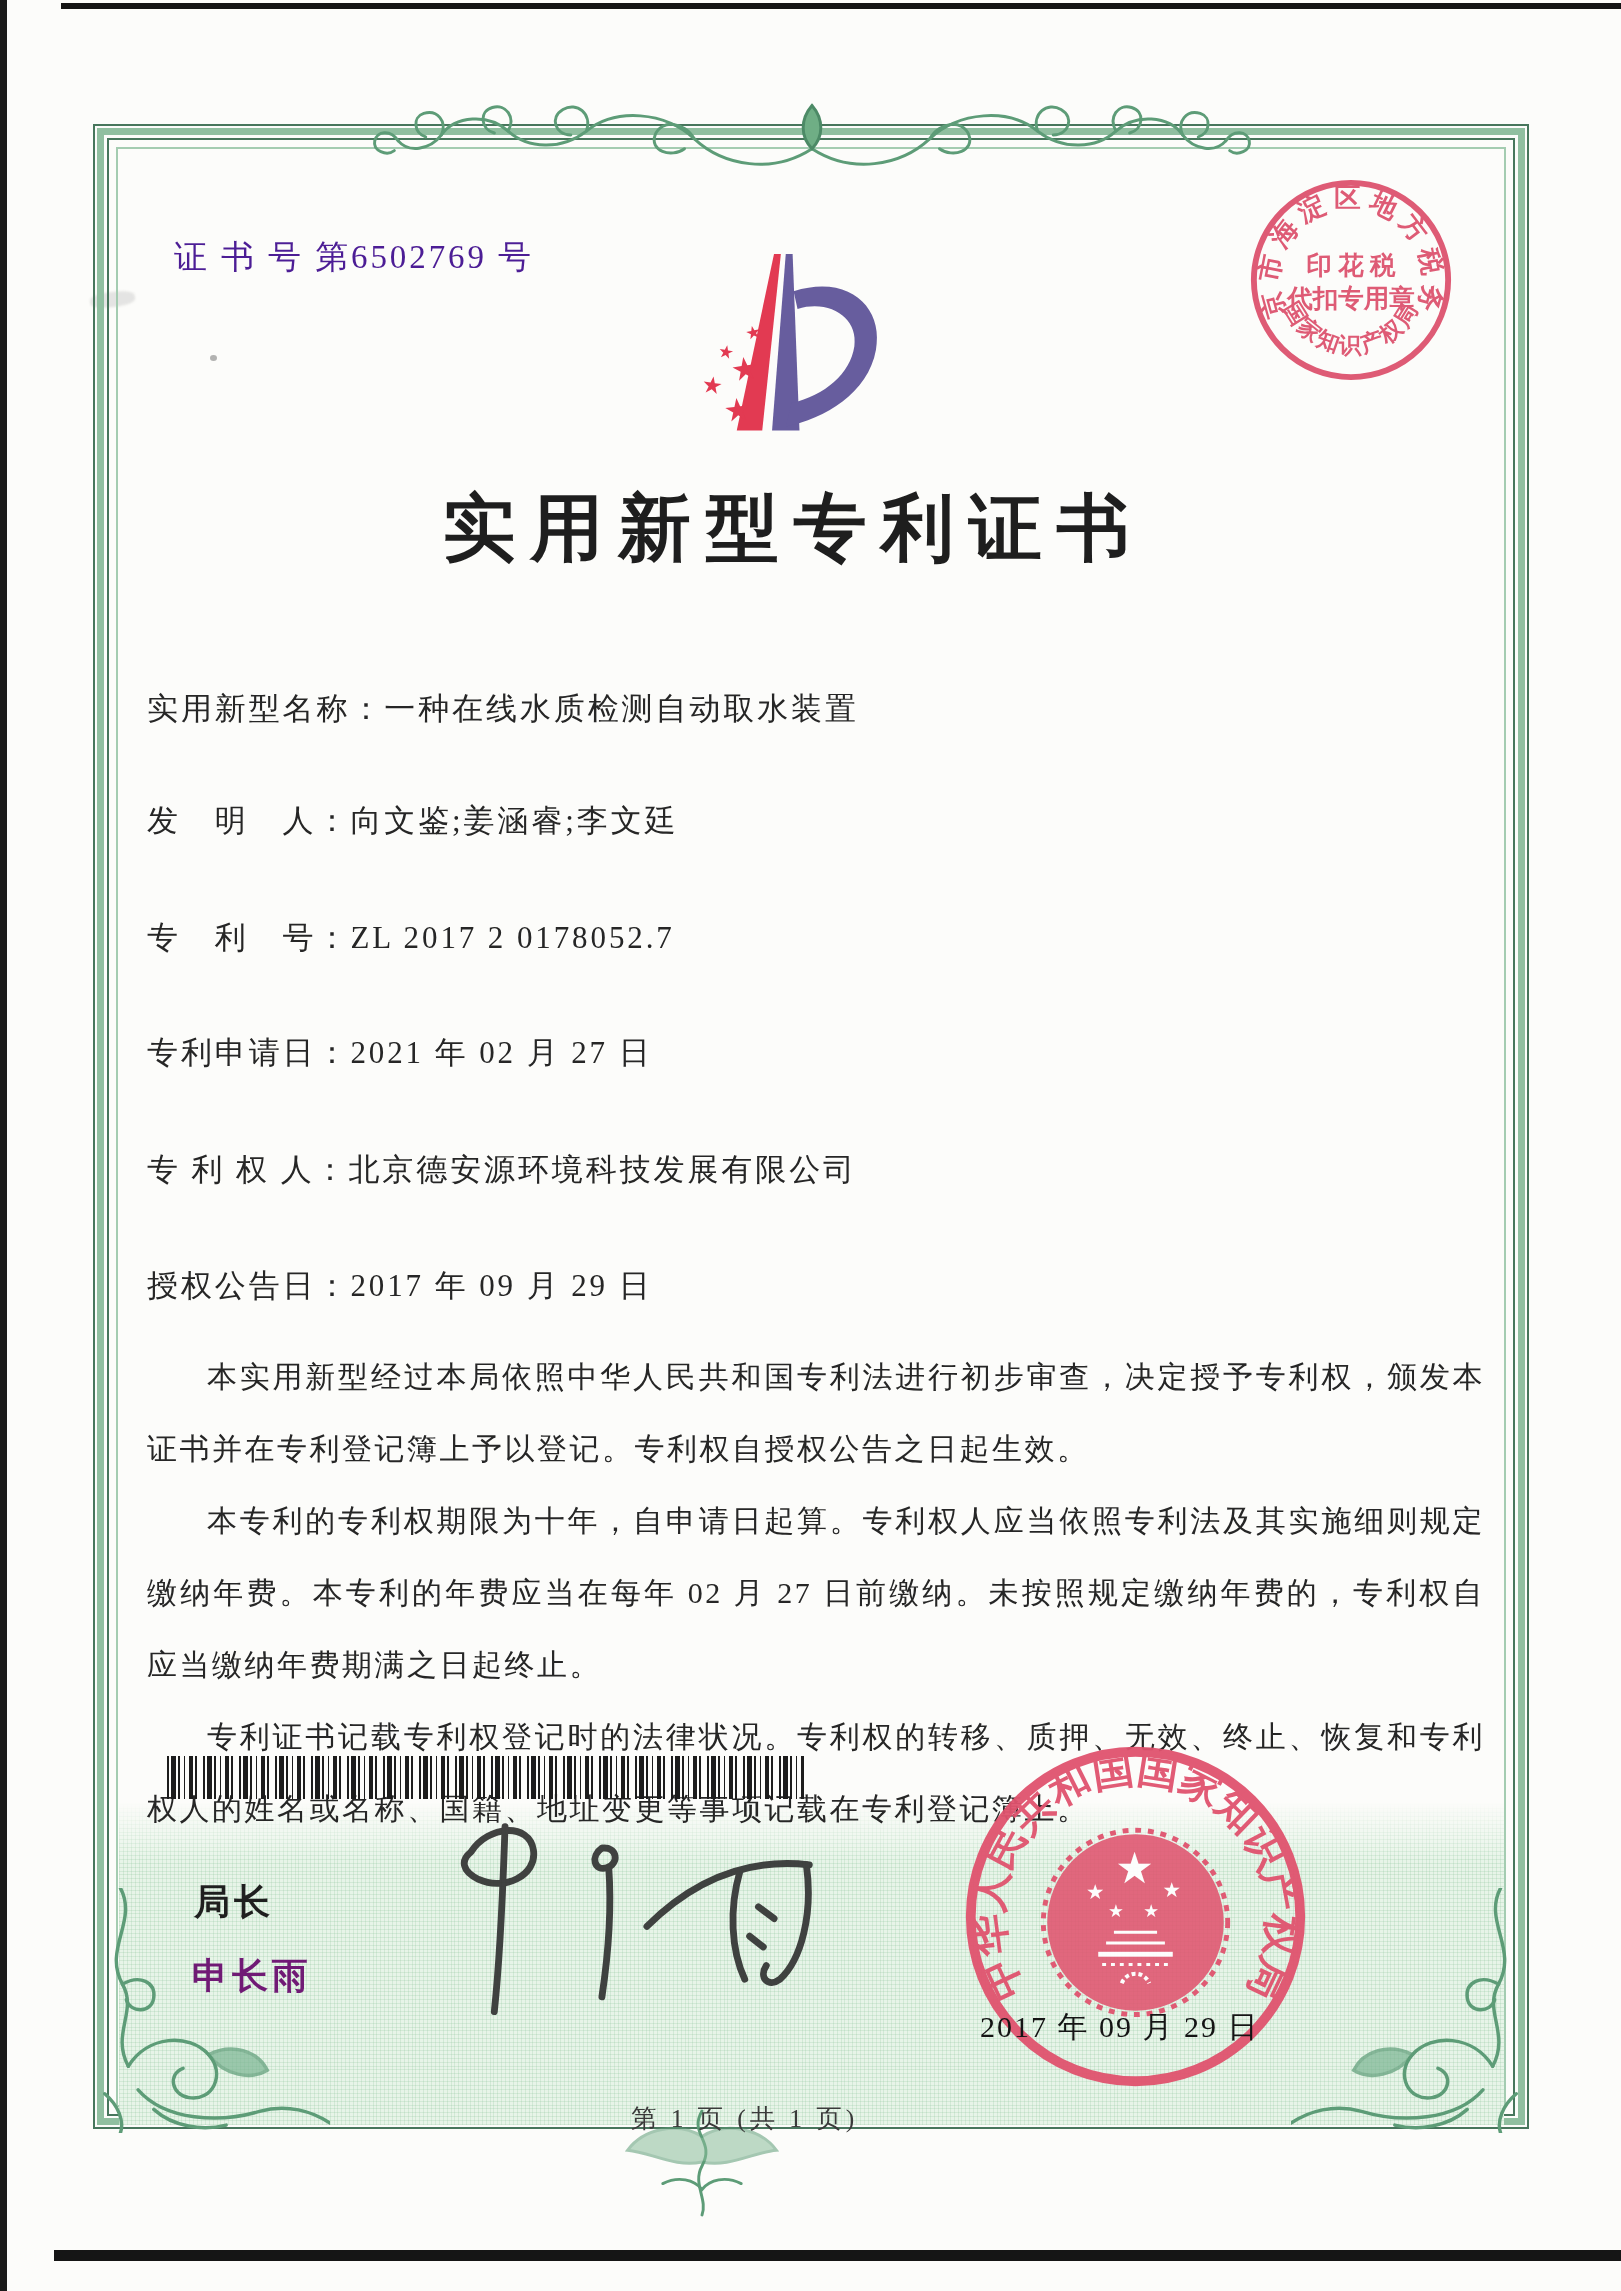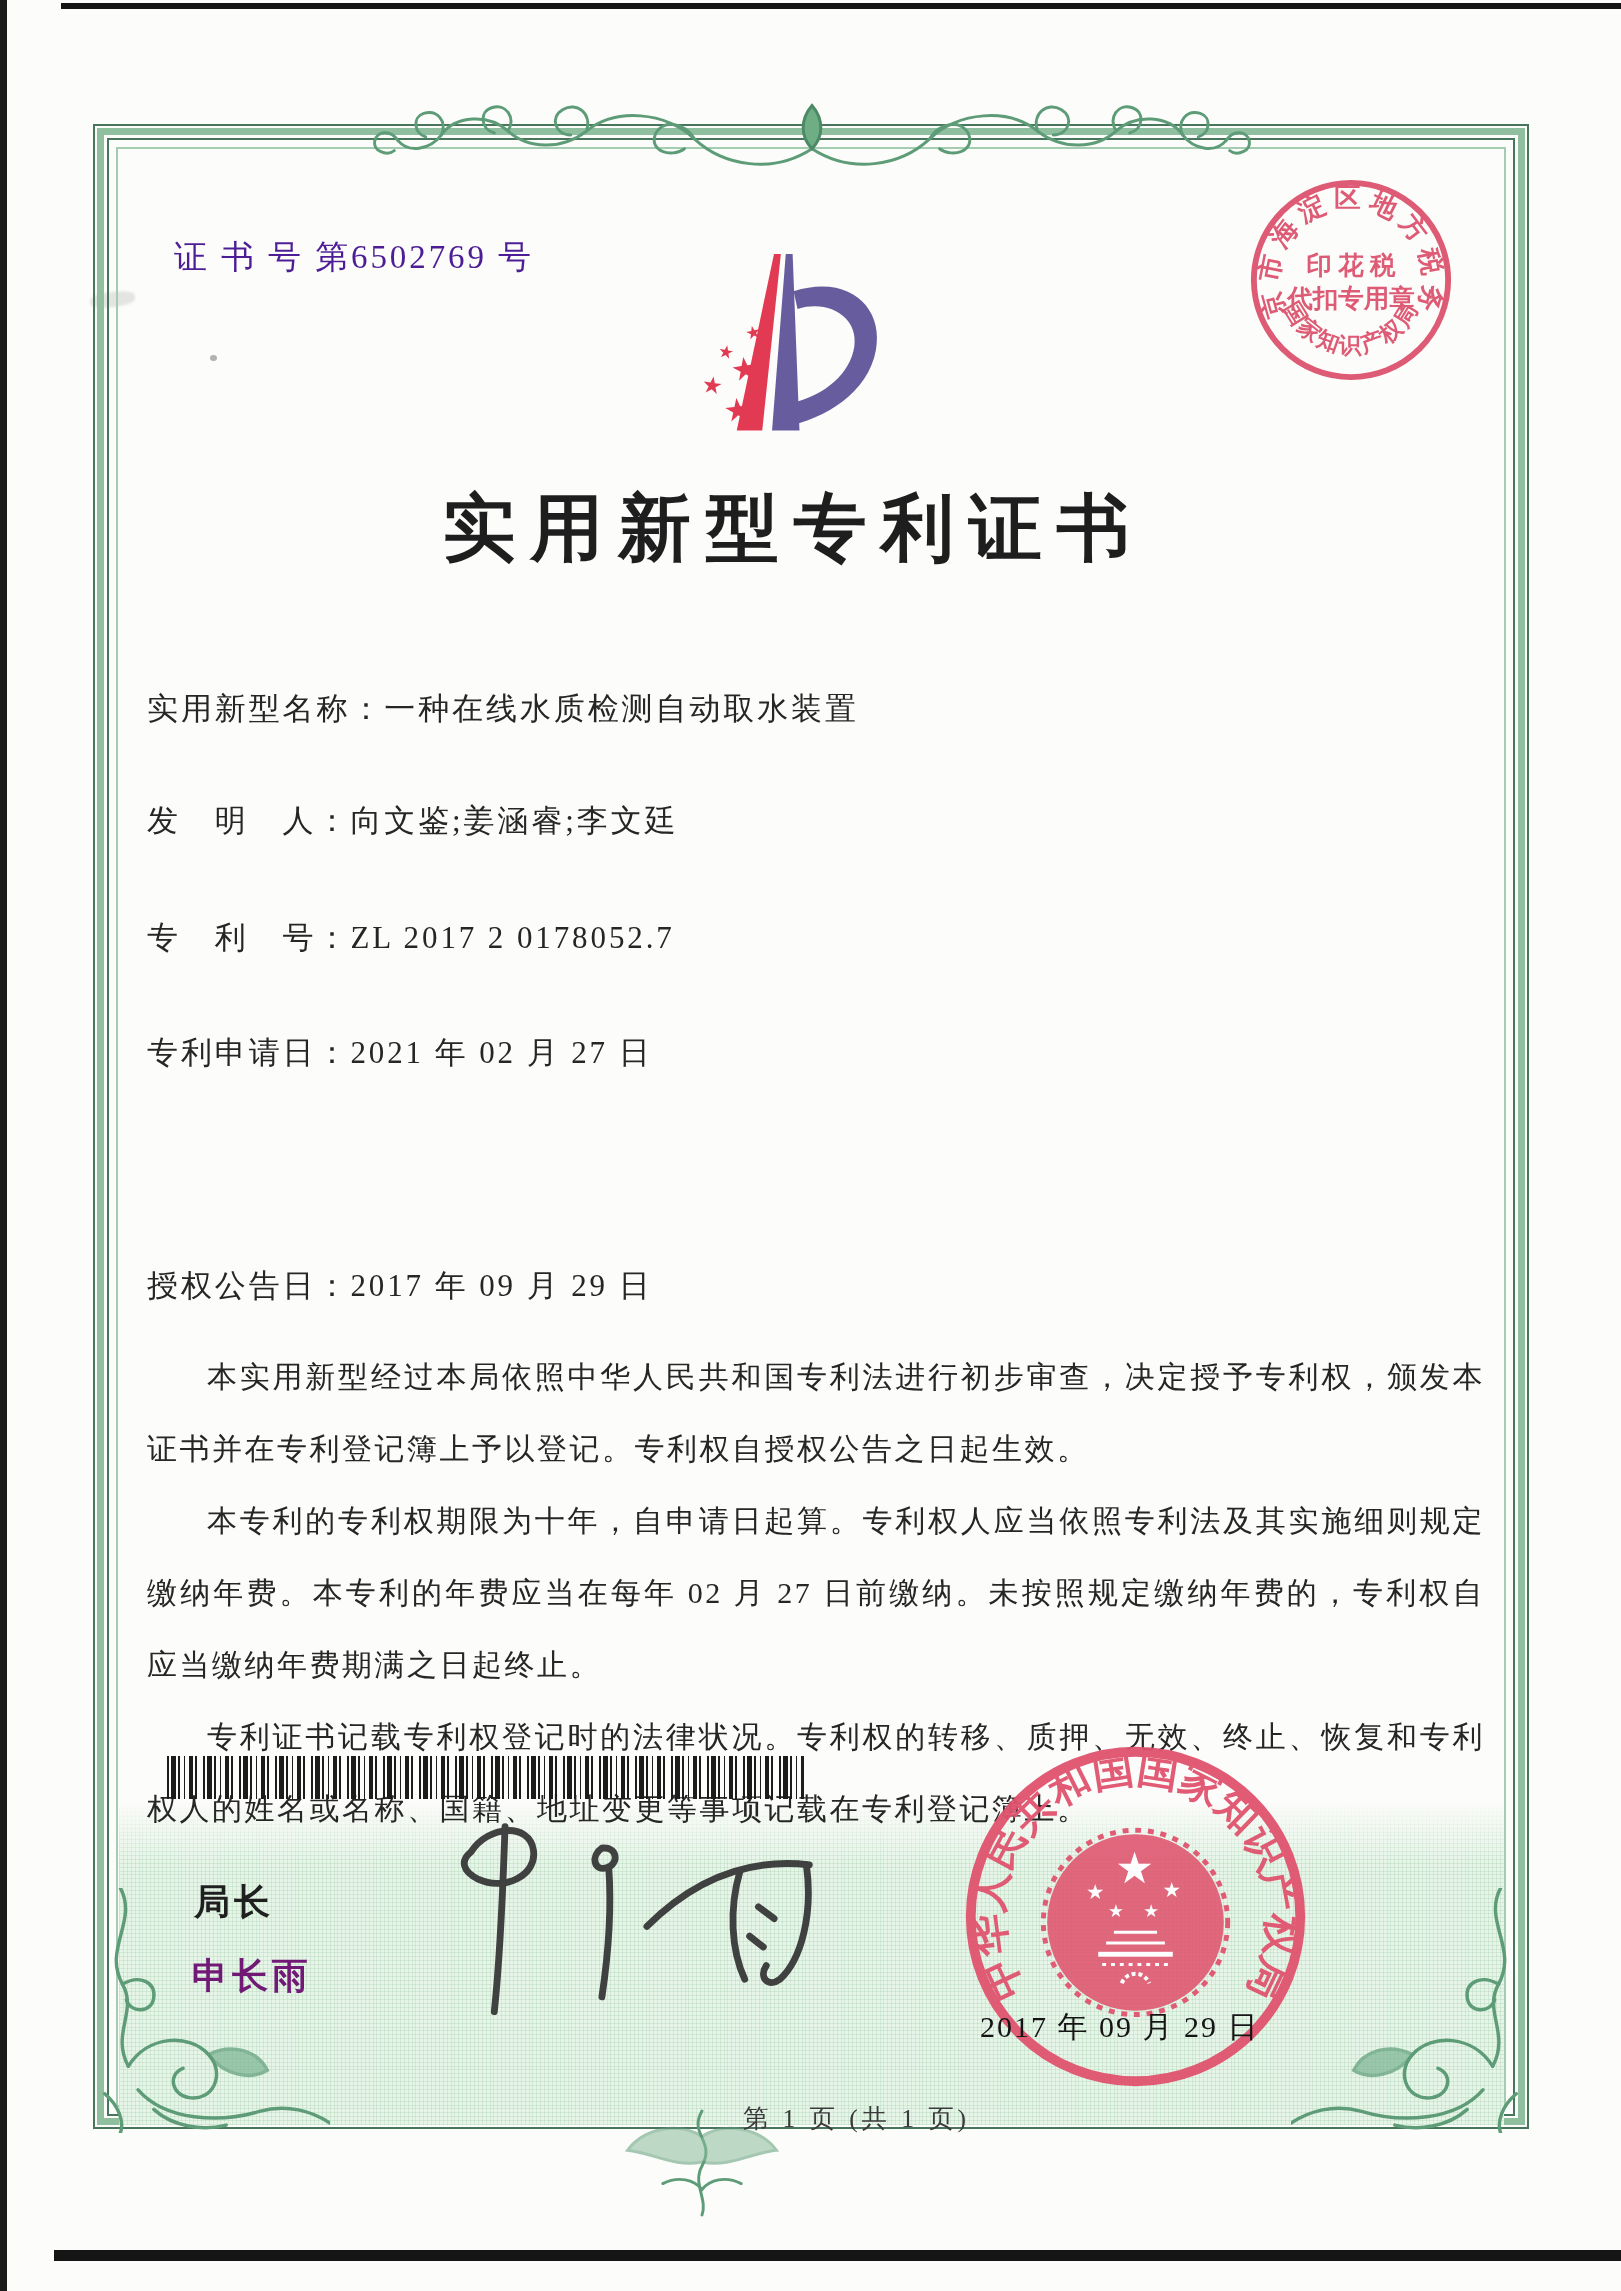--- a/index.html
+++ b/index.html
@@ -50,21 +50,21 @@
       #1c1c1c 21.6px 26.5px, transparent 26.5px 28px,
       #1c1c1c 28px 30px, transparent 30px 36px);}
 
   .officer-title{left:194px;top:1878px;font-size:36px;font-weight:700;color:#1f1f1f;
                  font-family:"Liberation Sans", sans-serif;letter-spacing:3.9px;}
   .officer-name{left:192px;top:1952px;font-size:36px;font-weight:700;color:#701a75;
                 font-family:"Liberation Sans", sans-serif;letter-spacing:3.9px;}
 
   .seal-date{left:980px;top:2007px;width:333px;font-size:30px;letter-spacing:2px;color:#141414;
              white-space:nowrap;z-index:6;}
-  .footer{left:519px;top:2101px;width:451px;text-align:right;font-size:25.5px;letter-spacing:3.9px;color:#3a3a3a;}
+  .footer{left:519px;top:2101px;width:451px;text-align:center;font-size:25.5px;letter-spacing:3.9px;color:#3a3a3a;}
 
   svg{display:block;}
   .orn-top{left:361px;top:80px;}
   .orn-bl{left:95px;top:1888px;}
   .orn-br{left:1291px;top:1888px;transform:scaleX(-1);}
   .orn-bc{left:604px;top:2107px;}
   .logo{left:676px;top:248px;}
   .tax-stamp{left:1247px;top:176px;opacity:.96;}
   .big-seal{left:959px;top:1740px;opacity:.95;z-index:5;}
   .signature{left:410px;top:1811px;z-index:4;}
@@ -161,20 +161,21 @@
       <text x="106" y="134" font-size="26" text-anchor="middle">代扣专用章</text>
     </g>
   </svg>
 
   <div class="abs title">实用新型专利证书</div>
 
   <div class="abs field fr0"><span>实用新型名称：</span><span>一种在线水质检测自动取水装置</span></div>
   <div class="abs field fr1"><span>发　明　人：</span><span>向文鉴;姜涵睿;李文廷</span></div>
   <div class="abs field fr2"><span>专　利　号：</span><span>ZL 2017 2 0178052.7</span></div>
   <div class="abs field fr3"><span>专利申请日：</span><span>2021 年 02 月 27 日</span></div>
+  <div class="abs field fr4"><span>专 利 权 人：</span><span>北京德安源环境科技发展有限公司</span></div>
   <div class="abs field fr5"><span>授权公告日：</span><span>2017 年 09 月 29 日</span></div>
 
   <div class="abs paras">
     <p>本实用新型经过本局依照中华人民共和国专利法进行初步审查，决定授予专利权，颁发本证书并在专利登记簿上予以登记。专利权自授权公告之日起生效。</p>
     <p>本专利的专利权期限为十年，自申请日起算。专利权人应当依照专利法及其实施细则规定缴纳年费。本专利的年费应当在每年 02 月 27 日前缴纳。未按照规定缴纳年费的，专利权自应当缴纳年费期满之日起终止。</p>
     <p>专利证书记载专利权登记时的法律状况。专利权的转移、质押、无效、终止、恢复和专利权人的姓名或名称、国籍、地址变更等事项记载在专利登记簿上。</p>
   </div>
 
   <div class="abs barcode"></div>
 

